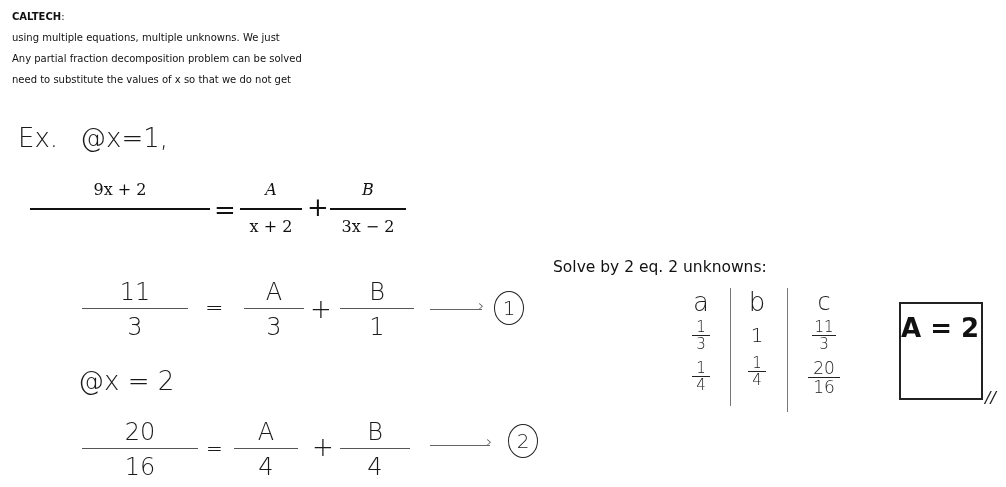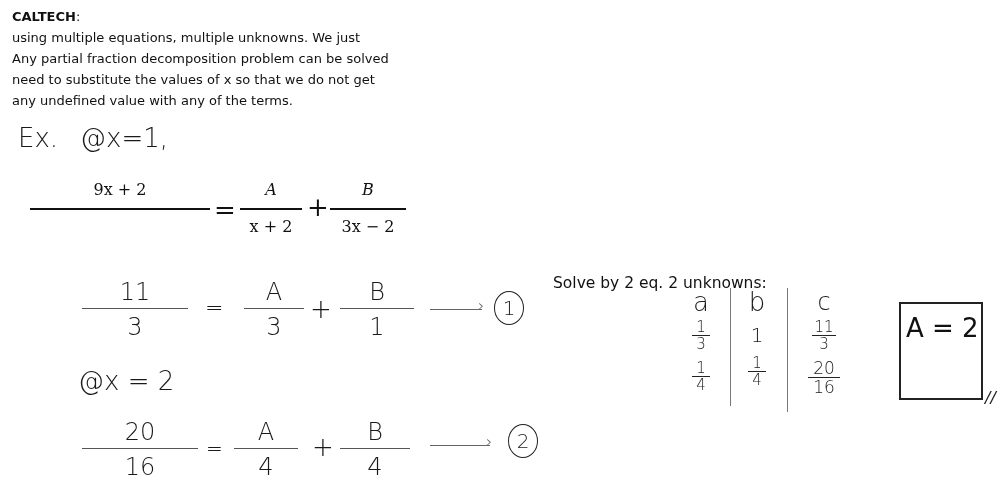--- a/index.html
+++ b/index.html
@@ -1,45 +1,44 @@
 <!DOCTYPE html>
 <html><head>
 <meta charset="utf-8">
 <style>
   html, body { margin: 0; padding: 0; background: #ffffff; }
   body { width: 1006px; height: 487px; position: relative; overflow: hidden; color: #111; }
   .abs { position: absolute; }
-  .intro { left: 12px; top: 6px; width: 520px; font-family: "DejaVu Sans", sans-serif; font-size: 13px; line-height: 21px; color: #111; }
+  .intro { left: 12px; top: 6px; width: 520px; font-family: "DejaVu Sans", sans-serif; font-size: 10px; line-height: 21px; color: #111; }
   .intro .title { font-weight: bold; }
   .hand { font-family: "DejaVu Sans", sans-serif; font-weight: 300; color: #1a1a1a; }
   .serif { font-family: "DejaVu Serif", serif; color: #111; }
   .frac { position: absolute; text-align: center; }
   .frac .num, .frac .den { display: block; }
   .frac .bar { display: block; border-top: 1.5px solid #222; }
   .hfrac .bar { border-top: 1.3px solid #555; }
   .mainfrac .num, .mainfrac .den { font-size: 16px; line-height: 28px; }
   .mainfrac .bar { border-top: 2px solid #111; margin: 4px 0 3px 0; }
   .ital { font-style: italic; }
   .hand-text { font-size: 26px; line-height: 30px; }
   .circle { display: inline-block; width: 28px; height: 32px; border: 1.6px solid #222; border-radius: 50%; text-align: center; line-height: 32px; font-size: 20px; }
   .arrow-line { position: absolute; border-top: 1.3px solid #666; }
   .table-col { position: absolute; text-align: center; font-family: "DejaVu Sans", sans-serif; font-weight: 300; color: #1a1a1a; }
   .vline { position: absolute; border-left: 1.6px solid #777; }
   .result-box { position: absolute; left: 899px; top: 302px; width: 80px; height: 94px; border: 2px solid #222; }
-  .result-line { font-family: "DejaVu Sans", sans-serif; font-weight: 400; font-size: 26px; line-height: 36px; padding-left: 5px; white-space: pre; }
+  .result-line { font-family: "DejaVu Sans", sans-serif; font-weight: 700; font-size: 26px; line-height: 36px; white-space: pre; }
 </style>
 </head>
 <body>
 
 <div class="abs intro">
   <div><span class="title">CALTECH</span><span>:</span></div>
   <div>using multiple equations, multiple unknowns. We just</div>
   <div>Any partial fraction decomposition problem can be solved</div>
   <div>need to substitute the values of x so that we do not get</div>
-  <div>any undefined value with any of the terms.</div>
 </div>
 
 <div class="abs hand hand-text" style="left:18px; top:123px;text-align:center;">Ex.</div>
 <div class="abs hand hand-text" style="left:80px; top:123px;">@x=1,</div>
 
 <div>
   <div class="frac mainfrac serif" style="left:30px; top:176px; width:180px;">
     <span class="num">9x + 2</span>
     <span class="bar"></span>
   </div>
@@ -102,21 +101,21 @@
     <span class="bar" style="margin:2px 0 4px 0;"></span>
     <span class="den">4</span>
   </div>
   <div class="arrow-line" style="left:430px; top:445px; width:60px;"></div>
   <div class="abs hand" style="left:486px; top:432px; font-size:16px; color:#444;">›</div>
   <div class="abs hand" style="left:508px; top:424px;">
     <span class="circle">2</span>
   </div>
 </div>
 
-<div class="abs" style="left:553px; top:258px; font-family:'DejaVu Sans', sans-serif; font-size:15.5px; color:#111;margin-top:16px;">Solve by 2 eq. 2 unknowns:</div>
+<div class="abs" style="left:553px; top:258px; font-family:'DejaVu Sans', sans-serif; font-size:15.5px; color:#111;">Solve by 2 eq. 2 unknowns:</div>
 
 <div>
 
   <div class="table-col" style="left:688px; top:288px; width:26px;">
     <div style="font-size:26px; line-height:28px;">a</div>
     <div style="font-size:15px; line-height:14px; margin-top:4px;">
       <div>1</div>
       <div style="border-top:1.4px solid #222; margin:1px 4px;"></div>
       <div>3</div>
     </div>

